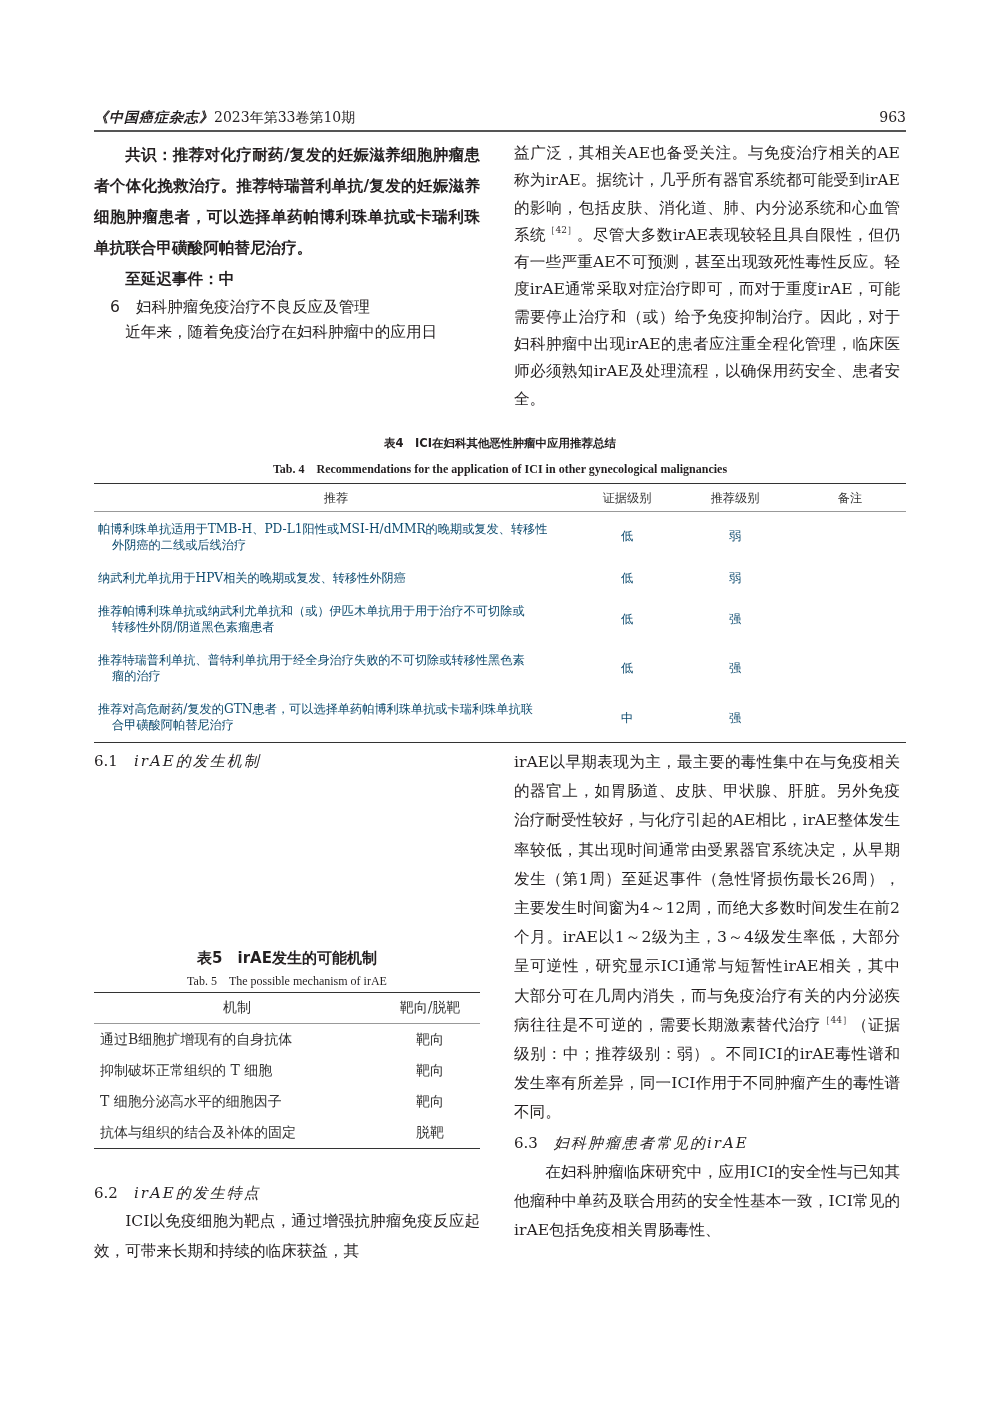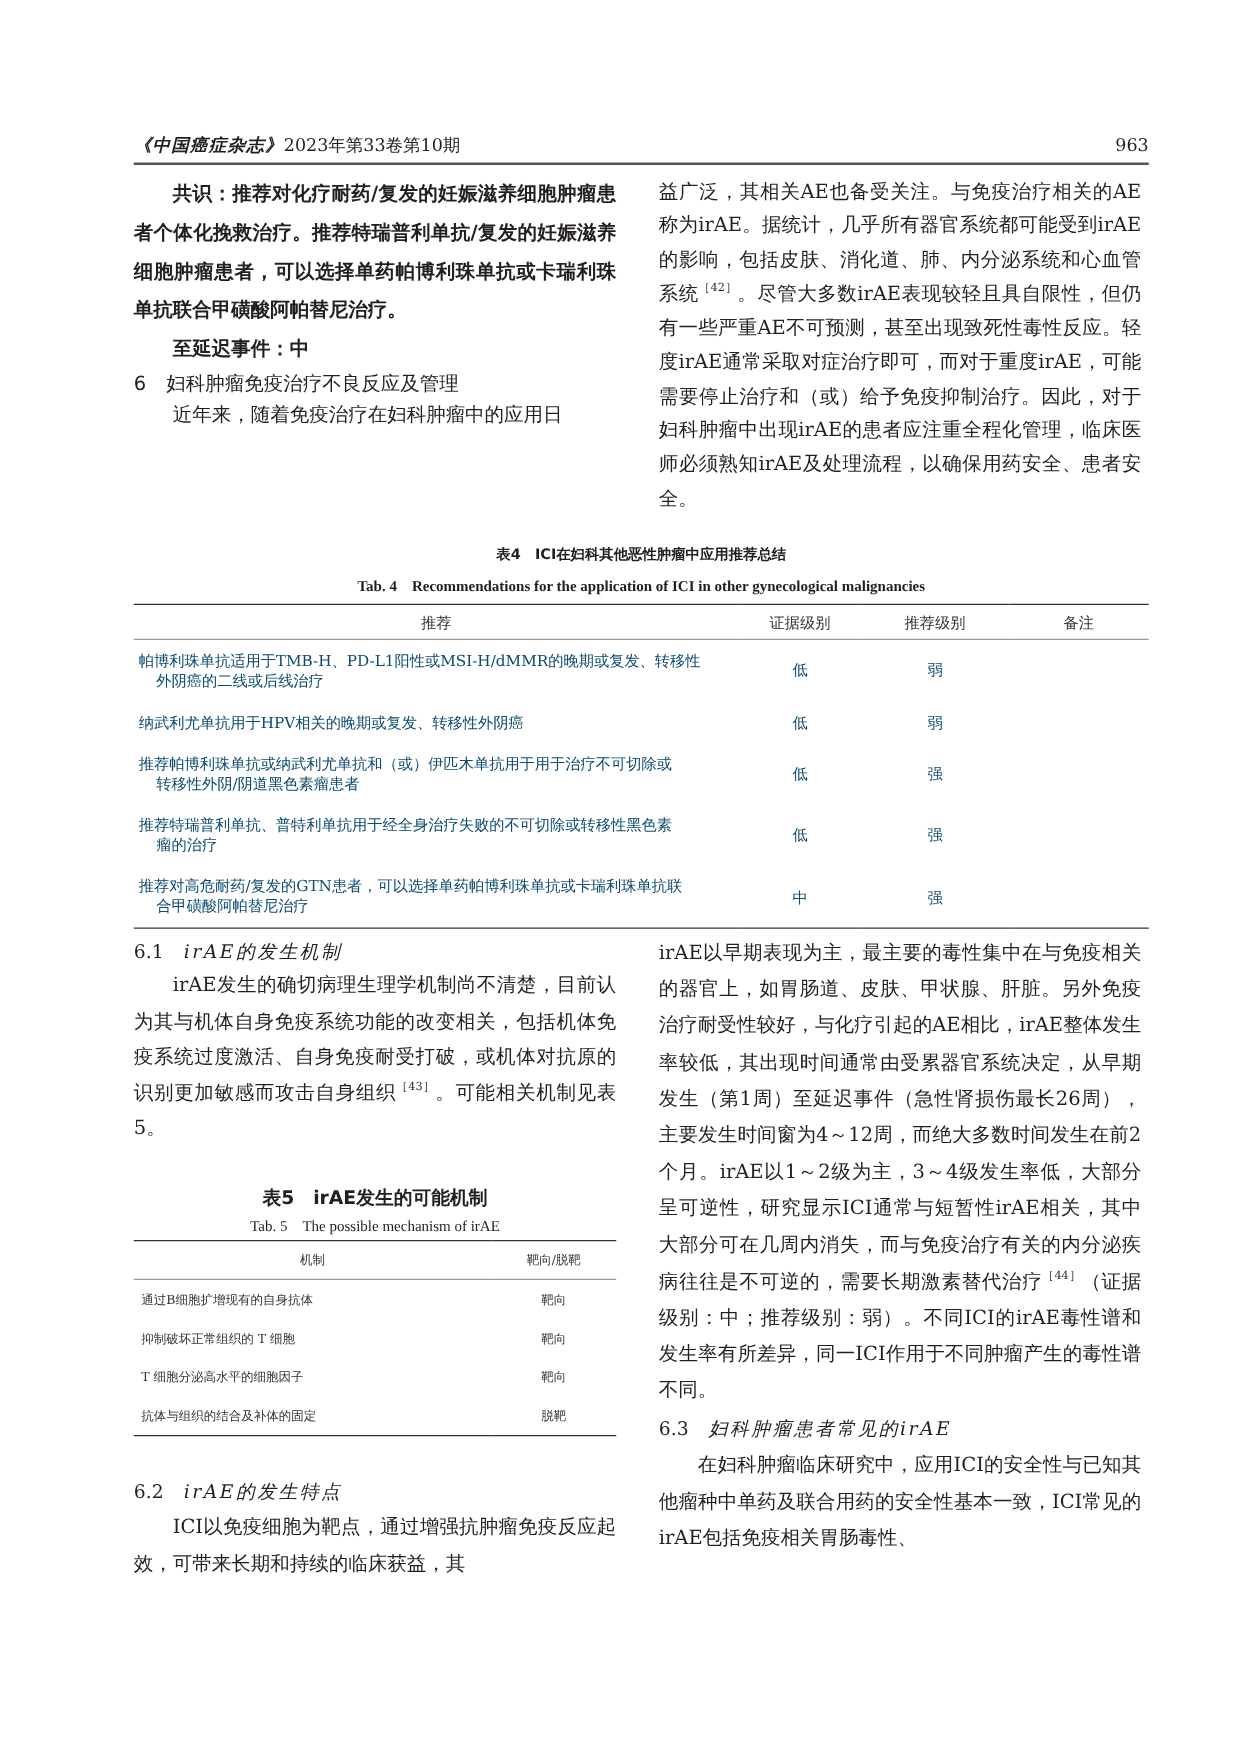--- a/index.html
+++ b/index.html
@@ -1,21 +1,21 @@
 <!DOCTYPE html>
 <html><head>
 <meta charset="utf-8">
 <style>
   html, body { margin: 0; padding: 0; background: #ffffff; }
   body {
     width: 992px; height: 1403px; position: relative; overflow: hidden;
     font-family: "DejaVu Serif", "Liberation Serif", serif;
     color: #231f20;
   }
-  .page { position: absolute; left: 13px; top: 0; width: 844px; height: 1403px; }
+  .page { position: absolute; left: 0; top: 0; width: 844px; height: 1403px; }
 
   
   .run-header {
     position: absolute; left: 94px; top: 106px; width: 812px; height: 22px;
     font-size: 14px; line-height: 22px;
   }
   .run-header .journal { position: absolute; left: 0; top: 0; }
   .run-header .journal .jname { font-weight: bold; font-style: italic; letter-spacing: 1px; }
   .run-header .pageno { position: absolute; right: 0; top: 0; }
   .header-rule {
@@ -75,21 +75,21 @@
     position: absolute; left: 94px; top: 949px; width: 386px; text-align: center;
     font-family: "DejaVu Sans", "Liberation Sans", sans-serif; font-size: 15px; font-weight: bold;
   }
   .tab5-cap-en {
     position: absolute; left: 94px; top: 973px; width: 386px; text-align: center;
     font-family: "Liberation Serif", "DejaVu Serif", serif; font-size: 12px; font-weight: normal;
   }
   .tab5 {
     position: absolute; left: 94px; top: 992px; width: 386px;
     border-top: 1.5px solid #333; border-bottom: 1.5px solid #333;
-    border-collapse: collapse; font-size: 10px; color: #333;
+    border-collapse: collapse; font-size: 14px; color: #333;
   }
   .tab5 th { font-weight: normal; height: 30px; border-bottom: 1px solid #999; padding: 0; }
   .tab5 td { height: 31px; padding: 0; }
   .tab5 td.m { padding-left: 6px; text-align: left; }
   .tab5 td.t { text-align: center; }
 
   .col-left-bottom2 { left: 94px; top: 1180px; }
 </style>
 </head>
 <body>
@@ -102,21 +102,21 @@
     </span>
     <span class="pageno">963</span>
   </div>
   <div class="header-rule"></div>
 
   <div class="col col-left-top">
     <div class="consensus">
       <p class="indent bold-sans"><span>共识：</span><span>推荐对化疗耐药/复发的妊娠滋养细胞肿瘤患者个体化挽救治疗。推荐特瑞普利单抗/复发的妊娠滋养细胞肿瘤患者，可以选择单药帕博利珠单抗或卡瑞利珠单抗联合甲磺酸阿帕替尼治疗。</span></p>
       <p class="lv bold-sans">至延迟事件：中</p>
     </div>
-    <p class="sec6 sans" style="font-weight:500;"><span class="num">6</span><span>妇科肿瘤免疫治疗不良反应及管理</span></p>
+    <p class="sec6 sans" style="font-weight:500;margin-left:16px;"><span class="num">6</span><span>妇科肿瘤免疫治疗不良反应及管理</span></p>
     <p class="indent" style="line-height:26px;">近年来，随着免疫治疗在妇科肿瘤中的应用日</p>
   </div>
 
   <div class="col col-right-top" style="line-height:27.3px;">
     <p><span>益广泛，其相关AE也备受关注。与免疫治疗相关的AE称为irAE。据统计，几乎所有器官系统都可能受到irAE的影响，包括皮肤、消化道、肺、内分泌系统和心血管系统</span><sup class="ref">［42］</sup><span>。尽管大多数irAE表现较轻且具自限性，但仍有一些严重AE不可预测，甚至出现致死性毒性反应。轻度irAE通常采取对症治疗即可，而对于重度irAE，可能需要停止治疗和（或）给予免疫抑制治疗。因此，对于妇科肿瘤中出现irAE的患者应注重全程化管理，临床医师必须熟知irAE及处理流程，以确保用药安全、患者安全。</span></p>
   </div>
 
   <div class="tab4-cap-cn">表4　ICI在妇科其他恶性肿瘤中应用推荐总结</div>
   <div class="tab4-cap-en">Tab. 4　Recommendations for the application of ICI in other gynecological malignancies</div>
   <table class="tab4">
@@ -163,21 +163,20 @@
         <td class="rec" style="padding-bottom:9px;"><span>推荐对高危耐药/复发的GTN患者，可以选择单药帕博利珠单抗或卡瑞利珠单抗联</span><span class="cont">合甲磺酸阿帕替尼治疗</span></td>
         <td class="c">中</td>
         <td class="c">强</td>
         <td class="c"></td>
       </tr>
     </tbody>
   </table>
 
   <div class="col col-left-bottom" style="line-height:28.5px;">
     <p class="subhead"><span class="num">6.1</span><span class="kai">irAE的发生机制</span></p>
-    <p class="indent"><span>irAE发生的确切病理生理学机制尚不清楚，目前认为其与机体自身免疫系统功能的改变相关，包括机体免疫系统过度激活、自身免疫耐受打破，或机体对抗原的识别更加敏感而攻击自身组织</span><sup class="ref">［43］</sup><span>。可能相关机制见表5。</span></p>
   </div>
 
   <div class="tab5-cap-cn">表5　irAE发生的可能机制</div>
   <div class="tab5-cap-en">Tab. 5　The possible mechanism of irAE</div>
   <table class="tab5">
     <colgroup>
         <col style="width:286px">
         <col style="width:100px">
       </colgroup>
     <thead>

